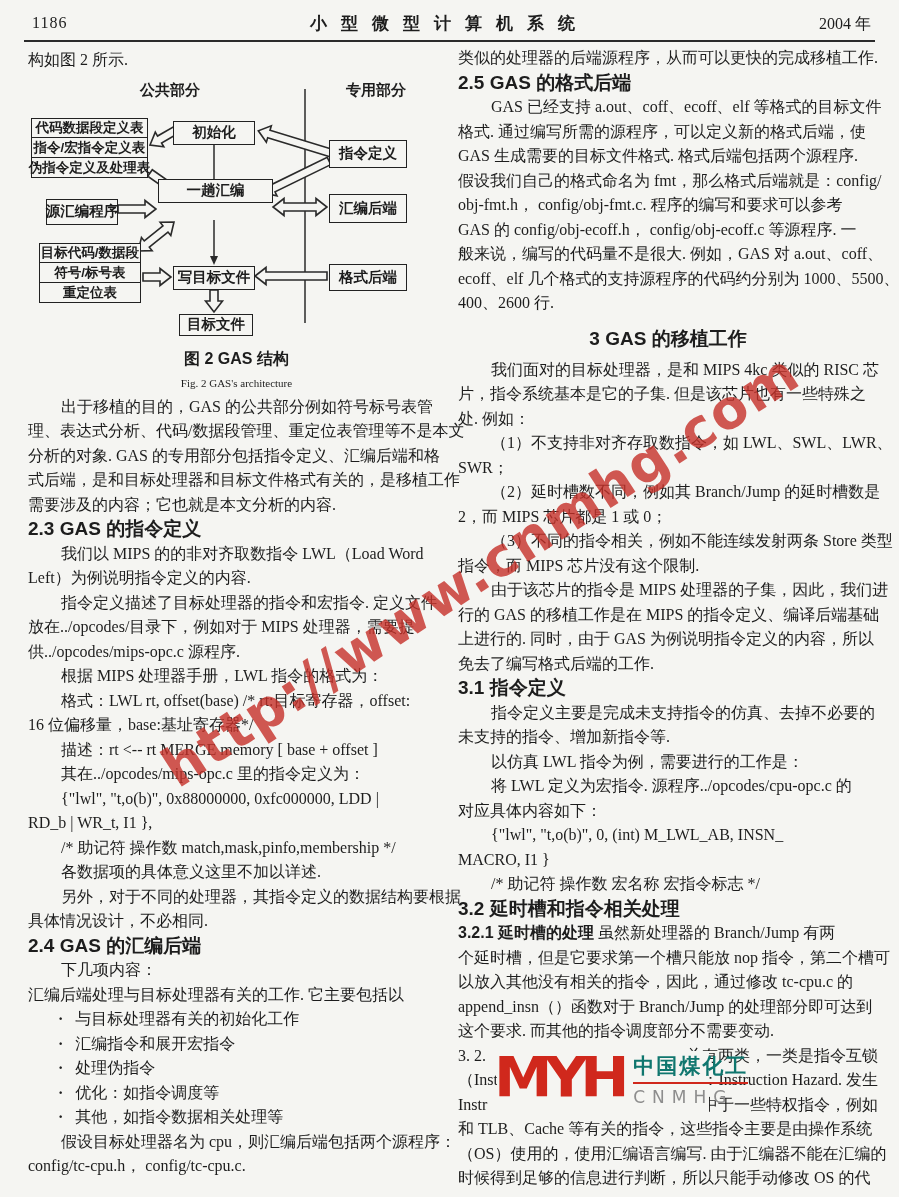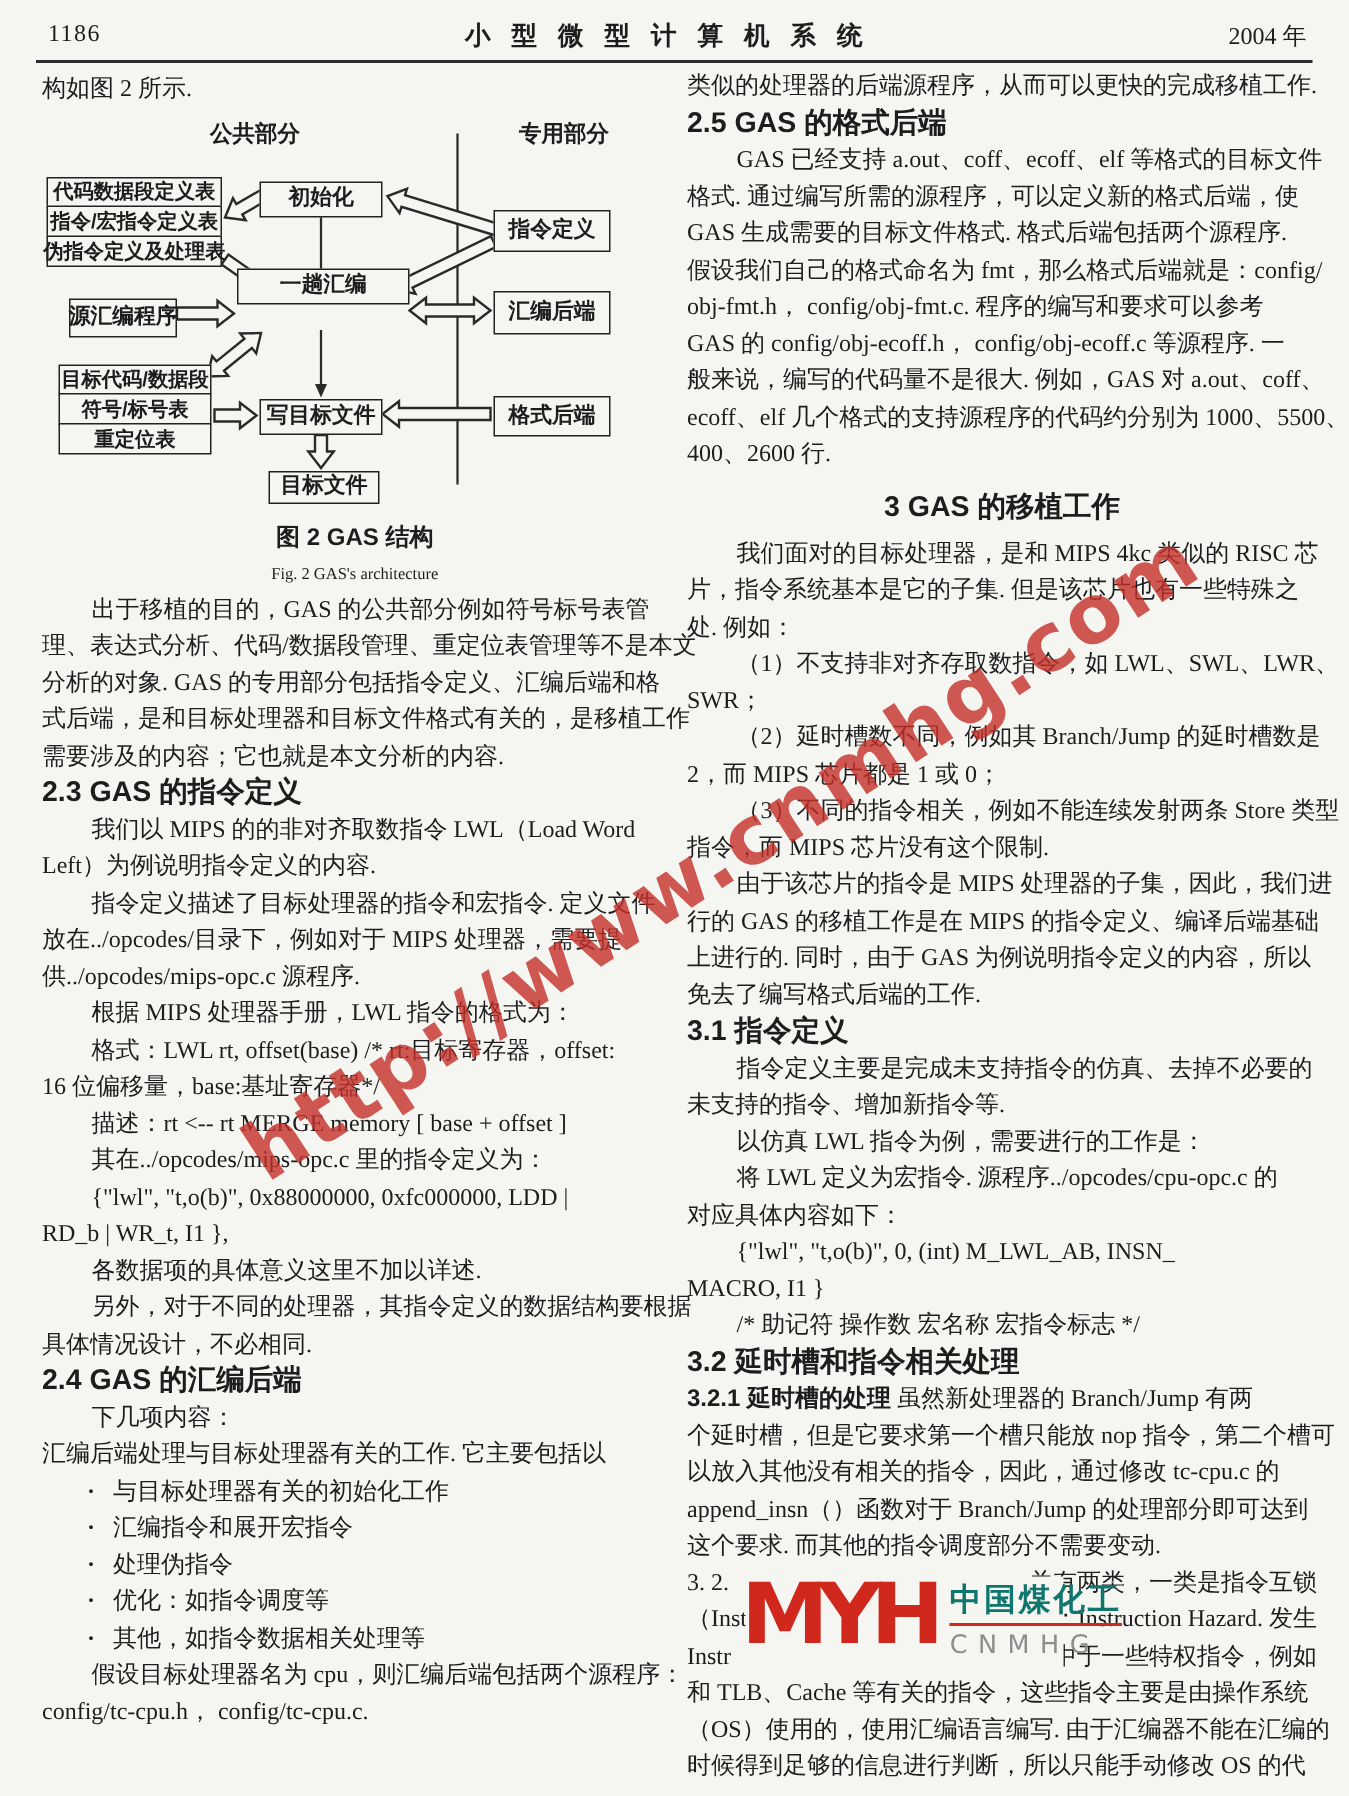--- a/index.html
+++ b/index.html
@@ -146,20 +146,21 @@
       <div class="line">描述：rt &lt;-- rt MERGE memory [ base + offset ]</div>
     </div>
   <div class="para">
       <div class="line">其在../opcodes/mips-opc.c 里的指令定义为：</div>
     </div>
   <div class="para">
       <div class="line">{"lwl", "t,o(b)", 0x88000000, 0xfc000000, LDD |</div>
       <div class="line">RD_b | WR_t, I1 },</div>
     </div>
   <div class="ind-all">
+      <div class="line">/* 助记符  操作数  match,mask,pinfo,membership */</div>
       <div class="line">各数据项的具体意义这里不加以详述.</div>
     </div>
   <div class="para">
       <div class="line">另外，对于不同的处理器，其指令定义的数据结构要根据</div>
       <div class="line">具体情况设计，不必相同.</div>
     </div>
   <div class="h2">2.4  GAS 的汇编后端</div>
   <div class="para">
       <div class="line">下几项内容：</div>
       <div class="line">汇编后端处理与目标处理器有关的工作. 它主要包括以</div>

